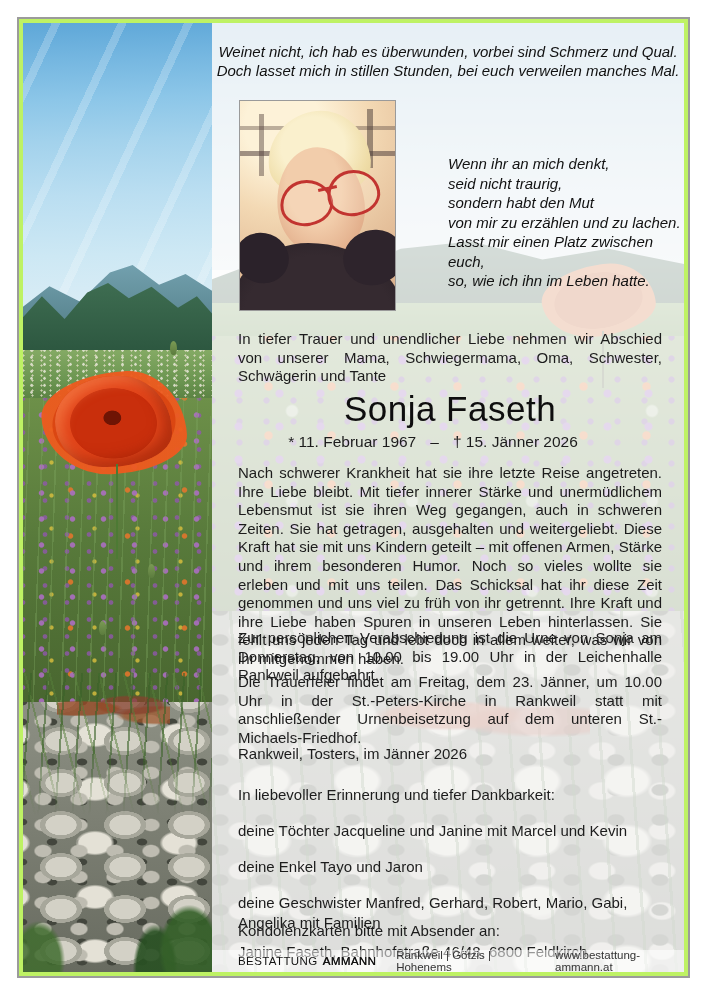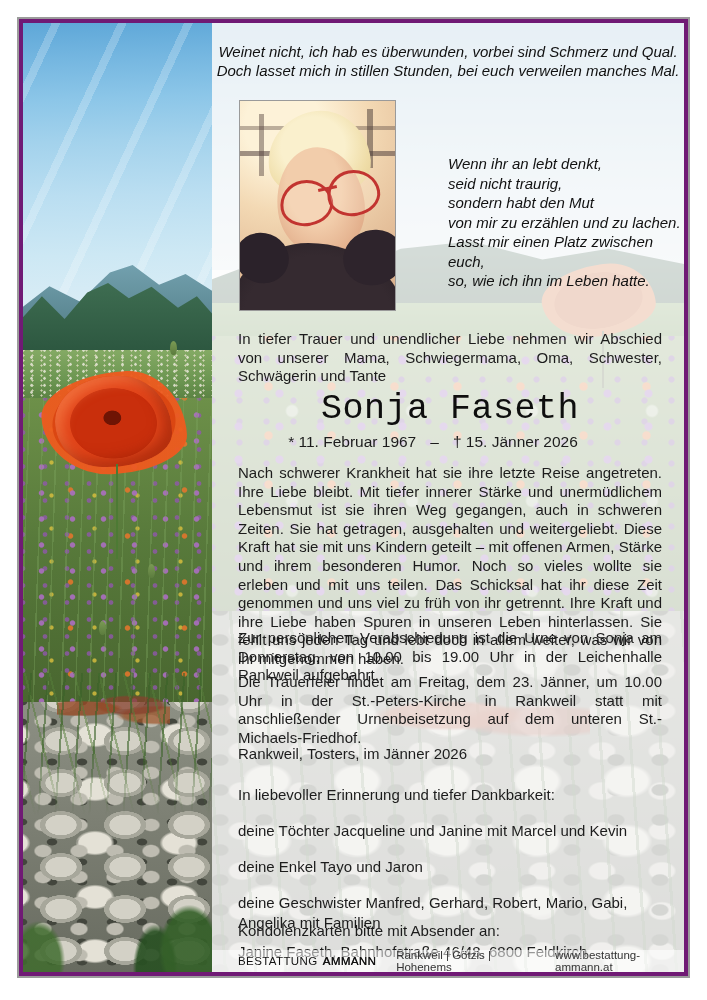--- a/index.html
+++ b/index.html
@@ -1,17 +1,17 @@
 <!DOCTYPE html>
 <html><head>
 <meta charset="utf-8">
 <style>
   * { margin:0; padding:0; box-sizing:border-box; }
   html,body { width:707px; height:1000px; background:#ffffff; font-family:"Liberation Sans", sans-serif; color:#1c1c1c; }
-  .card { position:absolute; left:17px; top:17px; width:673px; height:961px; border:2px solid #9b9b9b; background:#701a75; padding:4px; display:flex; }
+  .card { position:absolute; left:17px; top:17px; width:673px; height:961px; border:2px solid #9b9b9b; background:#bef264; padding:4px; display:flex; }
 
   
   .strip { position:relative; width:189px; height:100%; overflow:hidden; background:#7cbce2; flex:none; }
   .sky { position:absolute; left:0; right:0; top:0; height:31%;
     background:linear-gradient(178deg,#5ea7d8 0%, #74b6e0 12%, #8cc6e8 26%, #a3d2ec 40%, #badef1 58%, #cde8f4 78%, #ddeef6 100%); }
   .sky::after { content:""; position:absolute; inset:0;
     background:repeating-linear-gradient(115deg, transparent 0 26px, rgba(255,255,255,0.22) 26px 34px, transparent 34px 60px); }
   .mountains-far { position:absolute; left:0; right:0; top:25.5%; height:8%;
     background:linear-gradient(#72a0ae,#527d86);
     clip-path:polygon(0 55%, 14% 28%, 30% 48%, 46% 10%, 58% 0%, 72% 26%, 86% 12%, 100% 34%, 100% 100%, 0 100%); }
@@ -137,21 +137,21 @@
   .pp-glass.g1 { left:26%; top:38%; transform:rotate(-10deg); }
   .pp-glass.g2 { left:56%; top:33%; transform:rotate(-10deg); }
   .pp-bridge { position:absolute; left:50%; top:41%; width:12%; height:3px; background:#c23430; transform:rotate(-12deg); }
   .pp-smile { position:absolute; left:42%; top:66%; width:22%; height:10%; border-bottom:2.5px solid #8a5a48; border-radius:0 0 50% 50%; transform:rotate(-8deg); }
   .pp-coat { position:absolute; left:-8%; top:68%; width:116%; height:40%; background:radial-gradient(ellipse at 50% 100%, #352a30 0 60%, #241c22 100%); border-radius:45% 55% 0 0 / 90% 100% 0 0; }
   .pp-coat::before { content:""; position:absolute; left:4%; top:-12%; width:30%; height:60%; background:#2b222a; border-radius:50%; transform:rotate(20deg); }
   .pp-coat::after { content:""; position:absolute; right:2%; top:-16%; width:34%; height:66%; background:#2e242c; border-radius:50%; transform:rotate(-18deg); }
 
   .photo-poem { position:absolute; left:236px; top:131px; font-style:italic; font-size:15px; line-height:19.5px; color:#111; }
   .announcement { top:307px; }
-  .deceased-name { position:absolute; left:26px; width:424px; top:366px; text-align:center; font-size:35px; letter-spacing:0.5px; color:#0e0e0e;font-family:Liberation Mono, monospace; }
+  .deceased-name { position:absolute; left:26px; width:424px; top:366px; text-align:center; font-size:35px; letter-spacing:0.5px; color:#0e0e0e; }
   .life-dates { position:absolute; left:9px; width:424px; top:410px; text-align:center; font-size:15.5px; }
   .life-dates span { margin:0 7px; }
   .obituary { top:441px; }
   .urn { top:606px; }
   .funeral { top:650px; }
   .place-date { top:722px; }
   .mourners { top:762px; }
   .mourners .m-line { margin-top:16px; line-height:20px; }
   .mourners .m-head { margin-bottom:5px; line-height:20px; }
   .condolence { top:897px; line-height:21px; }
@@ -214,21 +214,21 @@
         <div class="pp-hair"></div>
         <div class="pp-face"></div>
         <div class="pp-glass g1"></div>
         <div class="pp-glass g2"></div>
         <div class="pp-bridge"></div>
         <div class="pp-smile"></div>
         <div class="pp-coat"></div>
       </div>
 
       <div class="photo-poem">
-        <div>Wenn ihr an lebt denkt,</div>
+        <div>Wenn ihr an mich denkt,</div>
         <div>seid nicht traurig,</div>
         <div>sondern habt den Mut</div>
         <div>von mir zu erzählen und zu lachen.</div>
         <div>Lasst mir einen Platz zwischen euch,</div>
         <div>so, wie ich ihn im Leben hatte.</div>
       </div>
 
       <div class="col txt just announcement">In tiefer Trauer und unendlicher Liebe nehmen wir Abschied von unserer Mama, Schwiegermama, Oma, Schwester, Schwägerin und Tante</div>
 
       <div class="deceased-name">Sonja Faseth</div>

